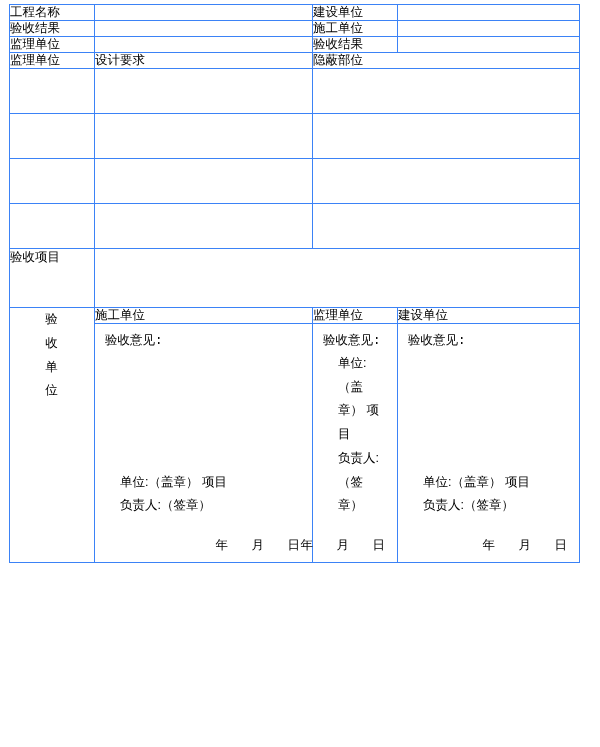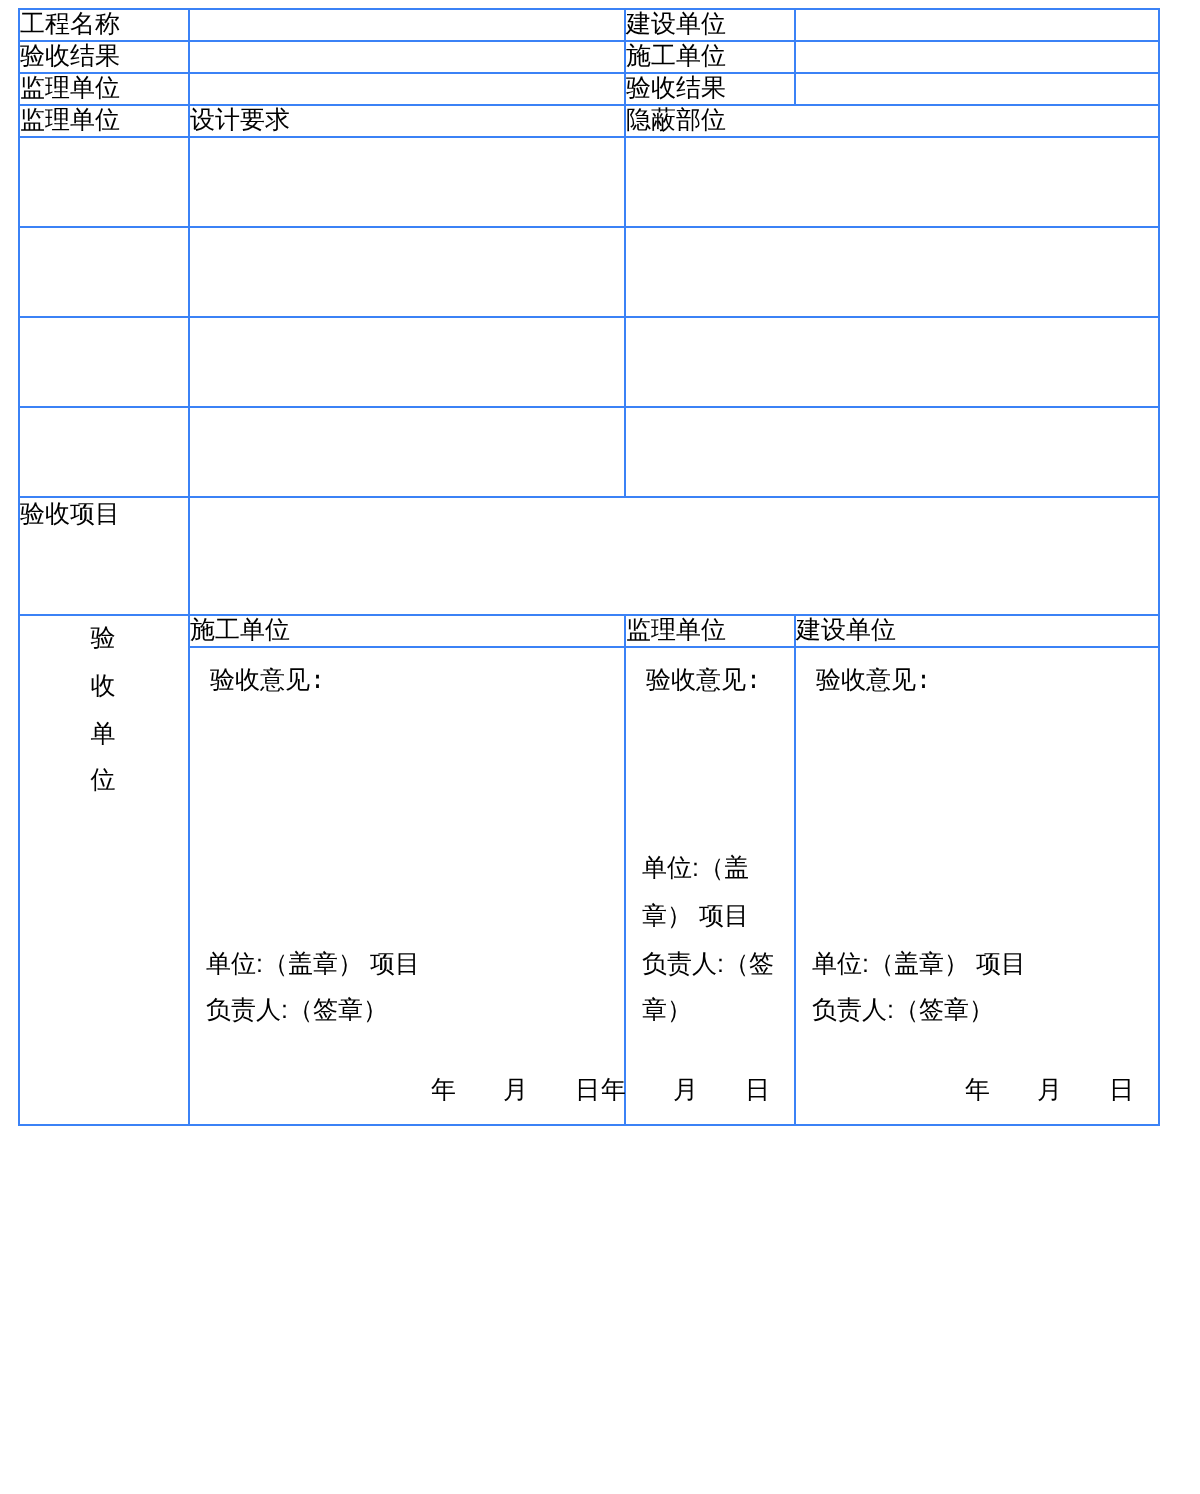--- a/index.html
+++ b/index.html
@@ -68,21 +68,21 @@
     height: 100%;
     box-sizing: border-box;
     padding: 9px 10px 0 10px;
   }
   .opinion-top {
     line-height: 1.3;
     font-family: Liberation Mono, monospace;
   }
   .opinion-sign {
     position: absolute;
-    left: 8px;
+    left: 25px;
     right: 10px;
     bottom: 44px;
     line-height: 1.9;
   }
   .opinion-date {
     position: absolute;
     right: 12px;
     bottom: 8px;
     letter-spacing: 0;
     white-space: nowrap;

